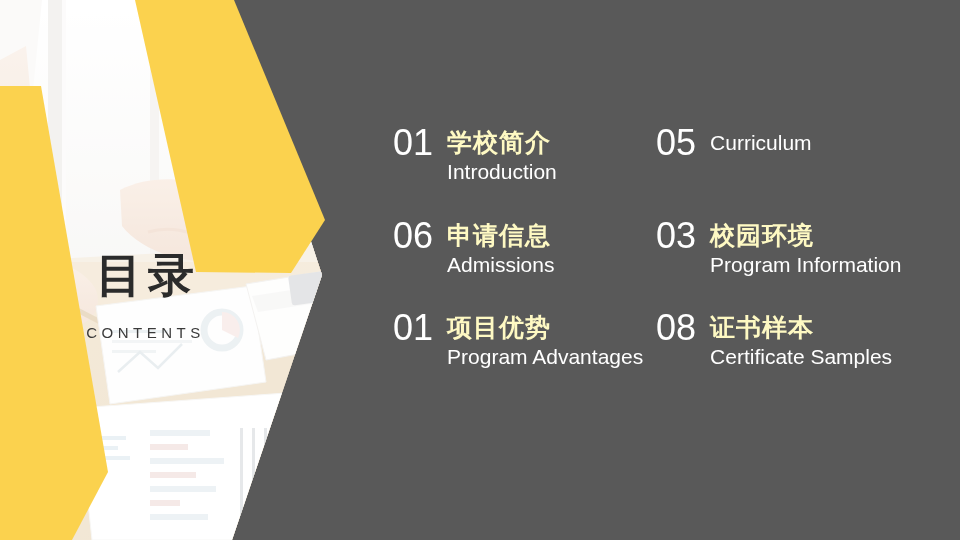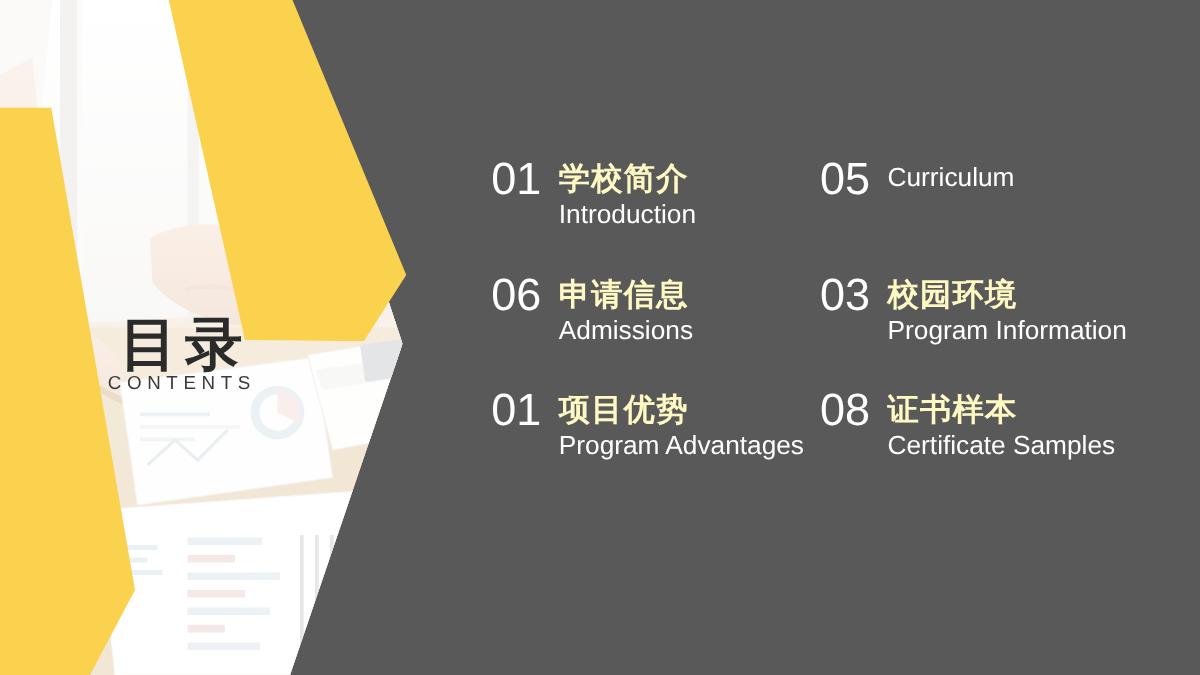--- a/index.html
+++ b/index.html
@@ -79,21 +79,21 @@
     line-height: 1;
     margin: 0;
     padding-left: 6px;
   }
   .left-subtitle {
     font-family: "Liberation Sans", sans-serif;
     font-size: 15px;
     font-weight: 400;
     letter-spacing: 4.5px;
     color: #3a3a3a;
-    margin: 0 0 0 0;
+    margin: 26px 0 0 0;
     padding-left: 1px;
   }
 
   
   .toc {
     position: absolute;
     left: 393px;
     top: 126px;
     width: 560px;
     height: 370px;

